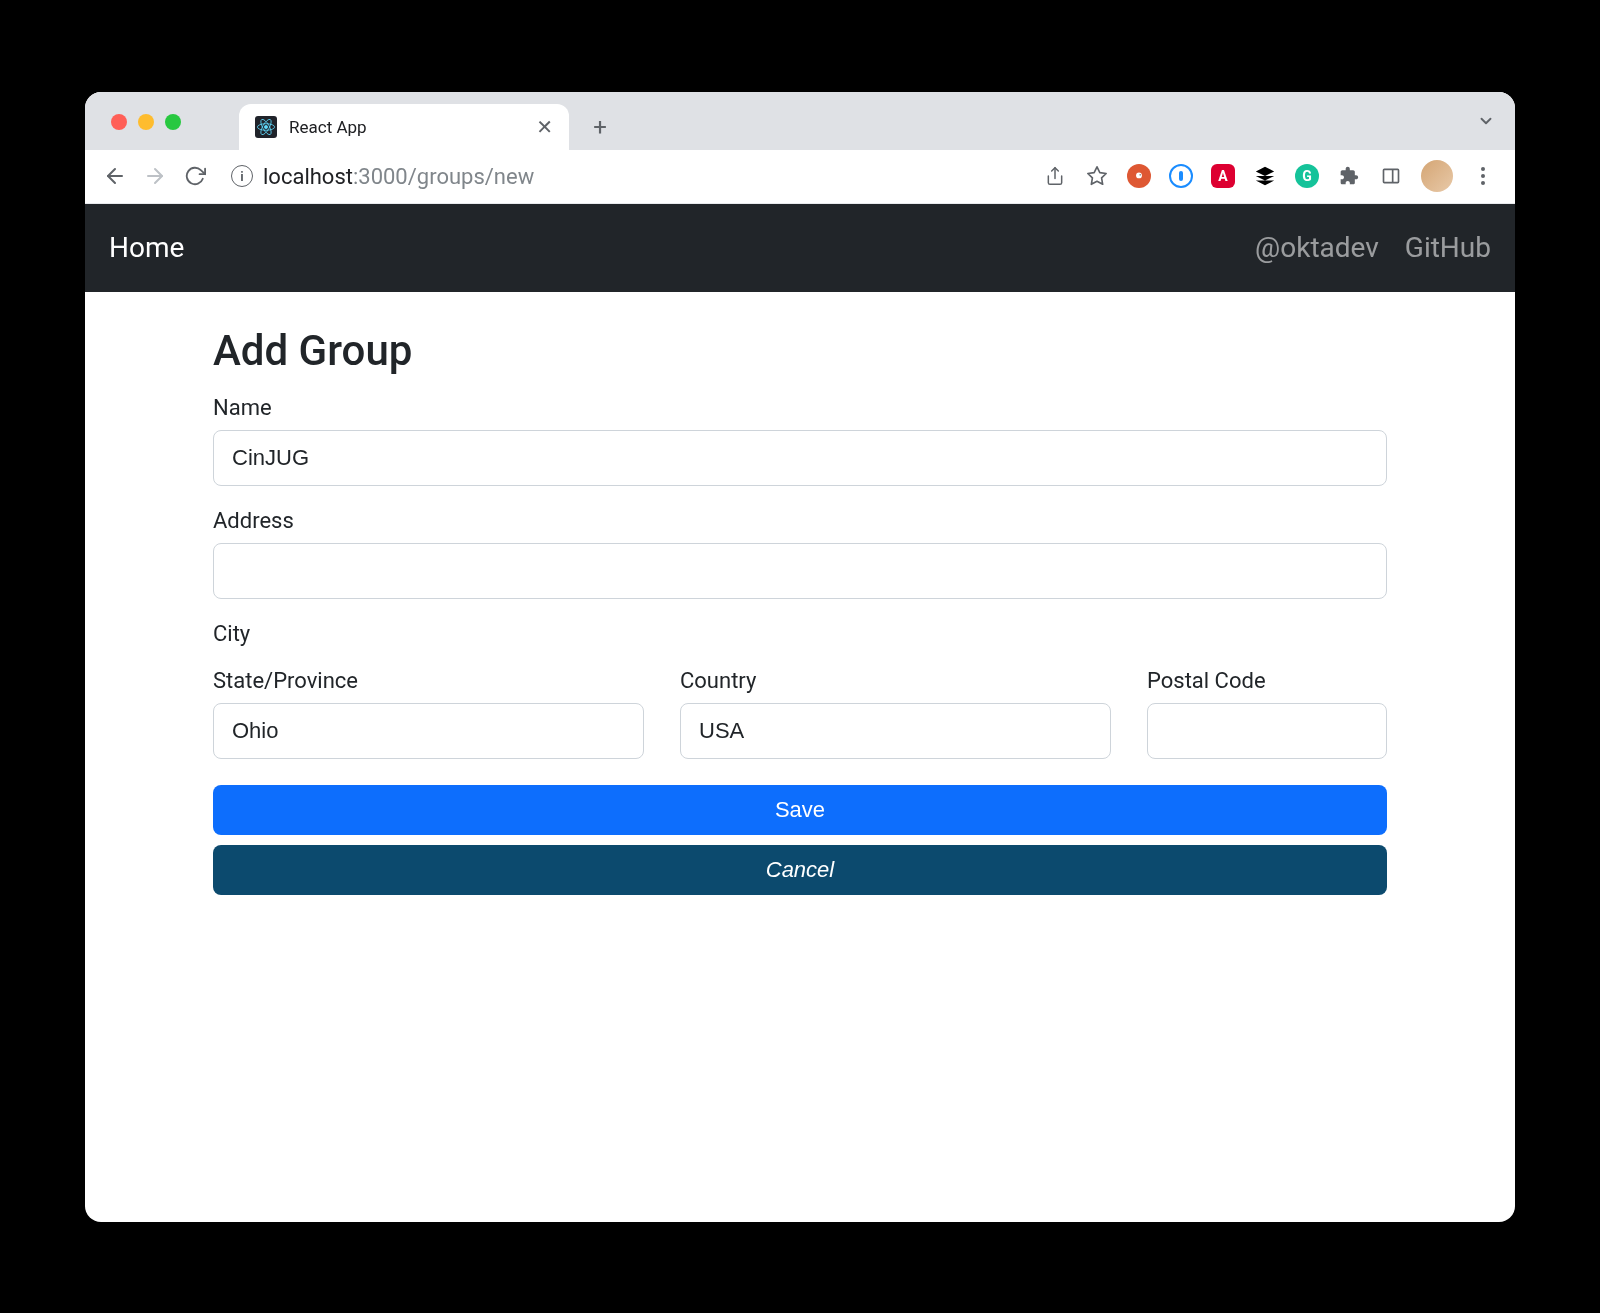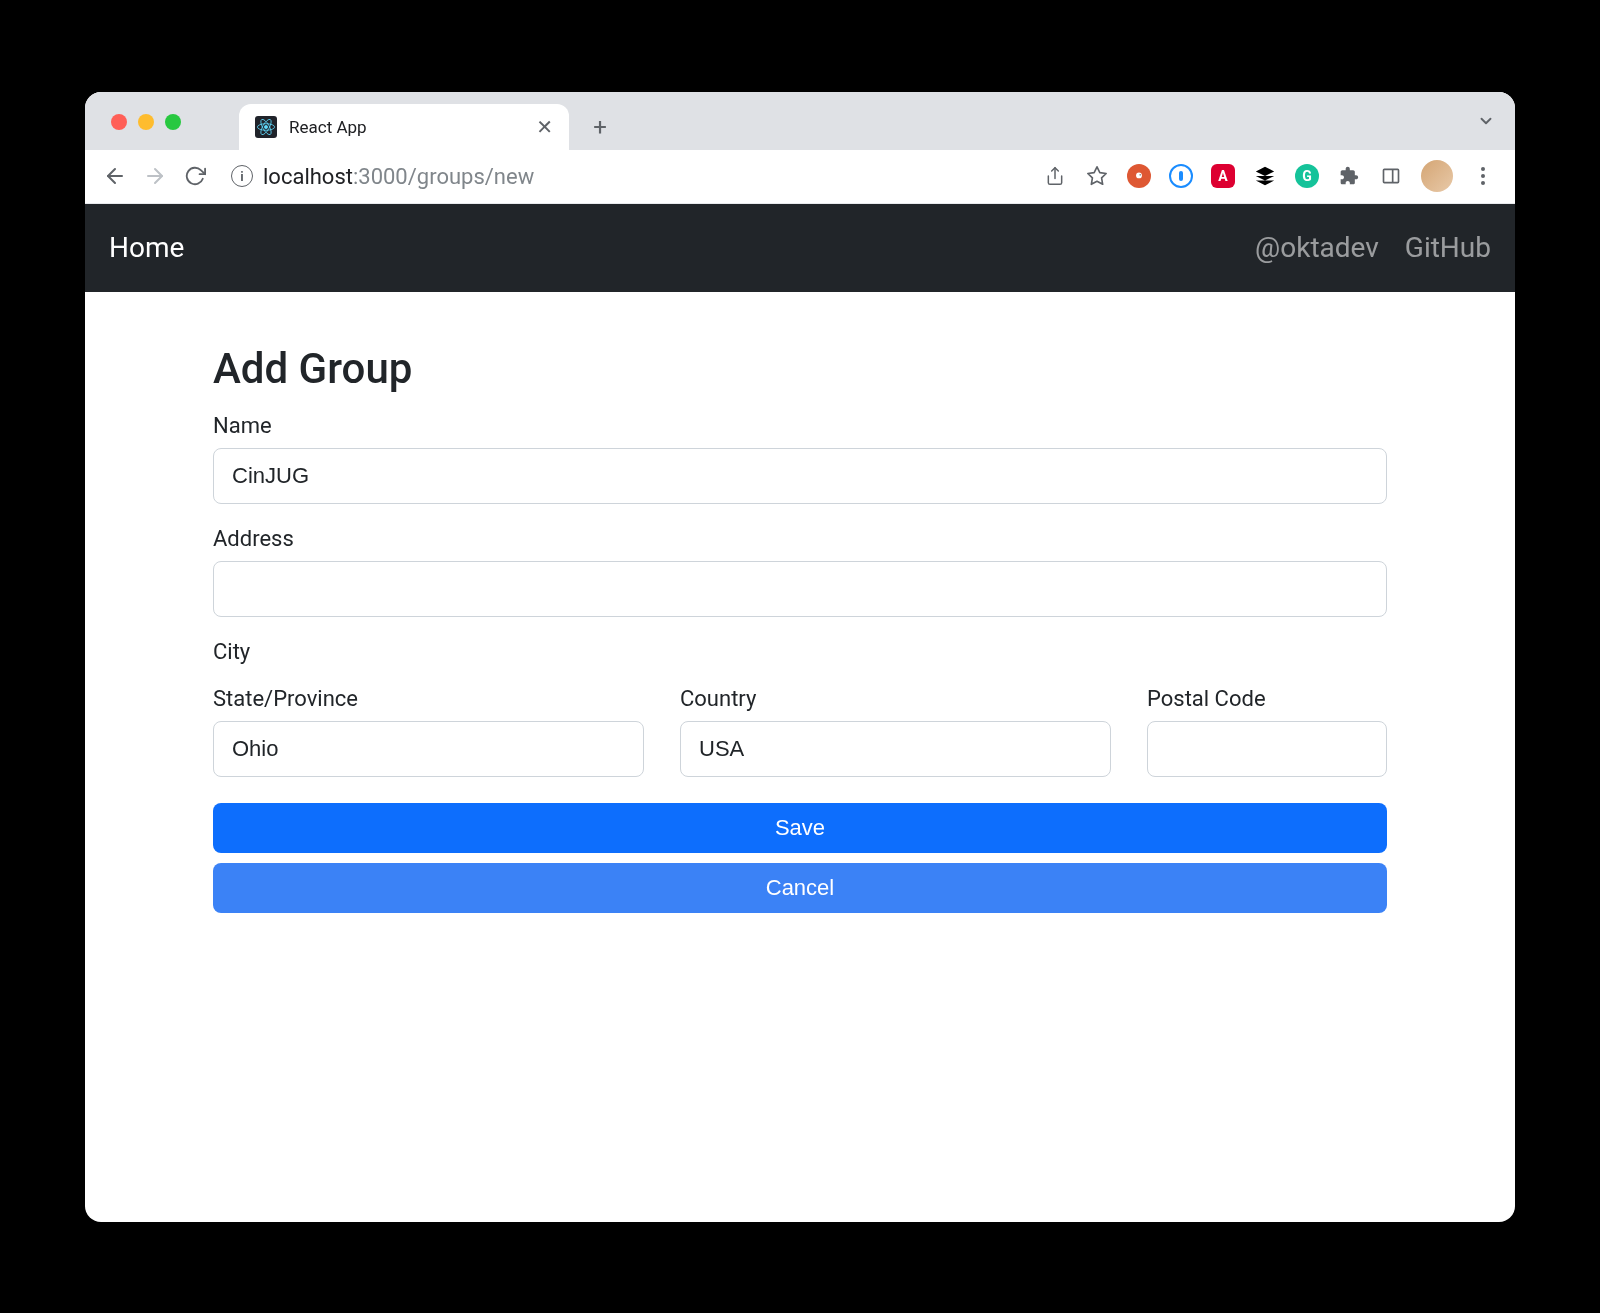--- a/index.html
+++ b/index.html
@@ -211,21 +211,21 @@
     .navbar-right {
       display: flex;
       gap: 26px;
     }
     .navbar-link {
       color: rgba(255,255,255,0.55);
       font-size: 28px;
     }
     .page-content {
       flex: 1;
-      padding: 52px 128px;
+      padding: 34px 128px;
       overflow-y: auto;
     }
     .page-title {
       font-size: 42px;
       font-weight: 500;
       color: #212529;
       margin-bottom: 20px;
     }
     .form-group {
       margin-bottom: 22px;
@@ -268,21 +268,22 @@
       font-size: 22px;
       border: none;
       border-radius: 8px;
       cursor: pointer;
       color: #fff;
     }
     .btn-primary {
       background: #0d6efd;
     }
     .btn-secondary {
-      background: #3b82f6;
+      background: #0c4a6e;
+      font-style: italic;
     }
   </style>
 </head>
 <body>
 
 <div class="browser-window">
 
   <div class="browser-chrome">
     <div class="traffic-lights">
       <div class="traffic-light tl-red"></div>

